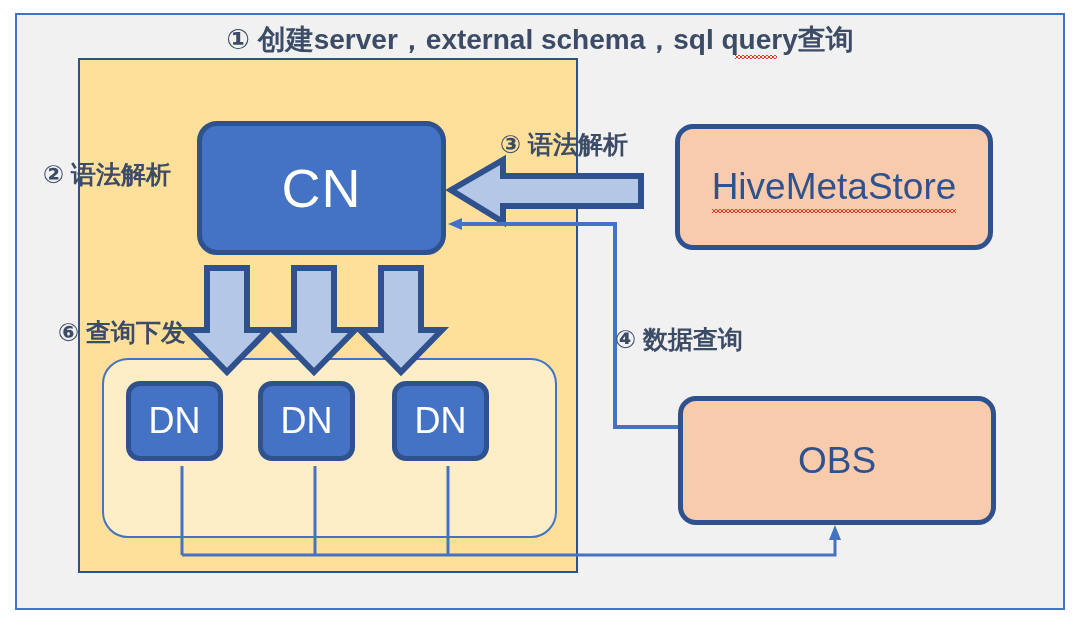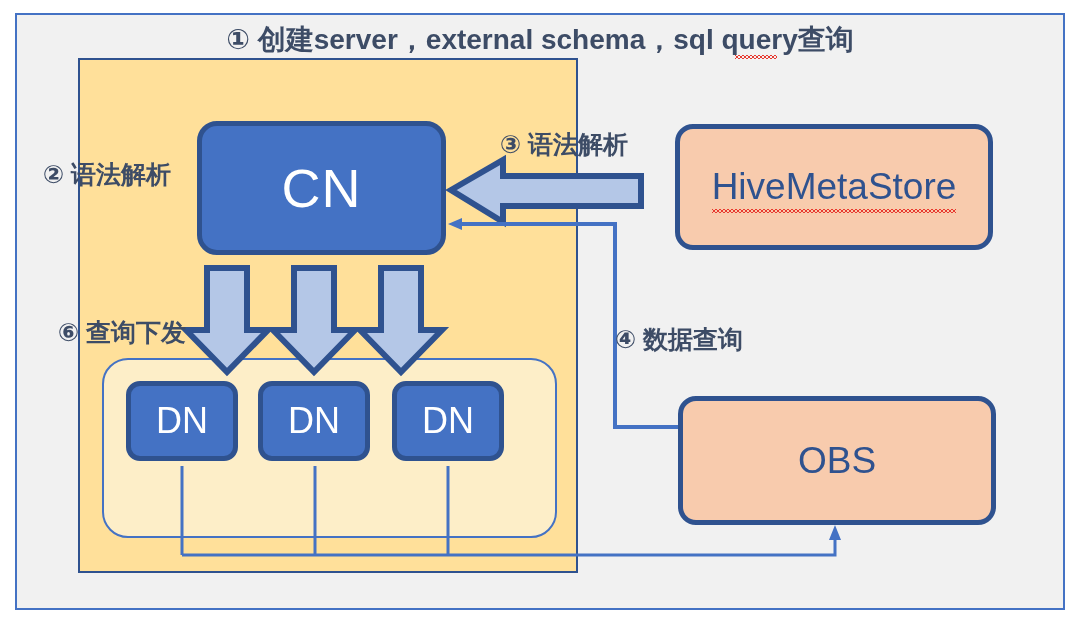--- a/index.html
+++ b/index.html
@@ -74,21 +74,21 @@
     border: 5px solid #2f528f;
     border-radius: 20px;
   }
   .node-cn .node-label {
     color: #ffffff;
     font-size: 54px;
     font-weight: 400;
     letter-spacing: 1px;
   }
   .node-dn {
-    width: 112px;
+    width: 97px;
     height: 80px;
     background: #4472c4;
     border: 5px solid #2f528f;
     top: 381px;
   }
   .node-dn .node-label {
     color: #ffffff;
     font-size: 36px;
     font-weight: 400;
   }

